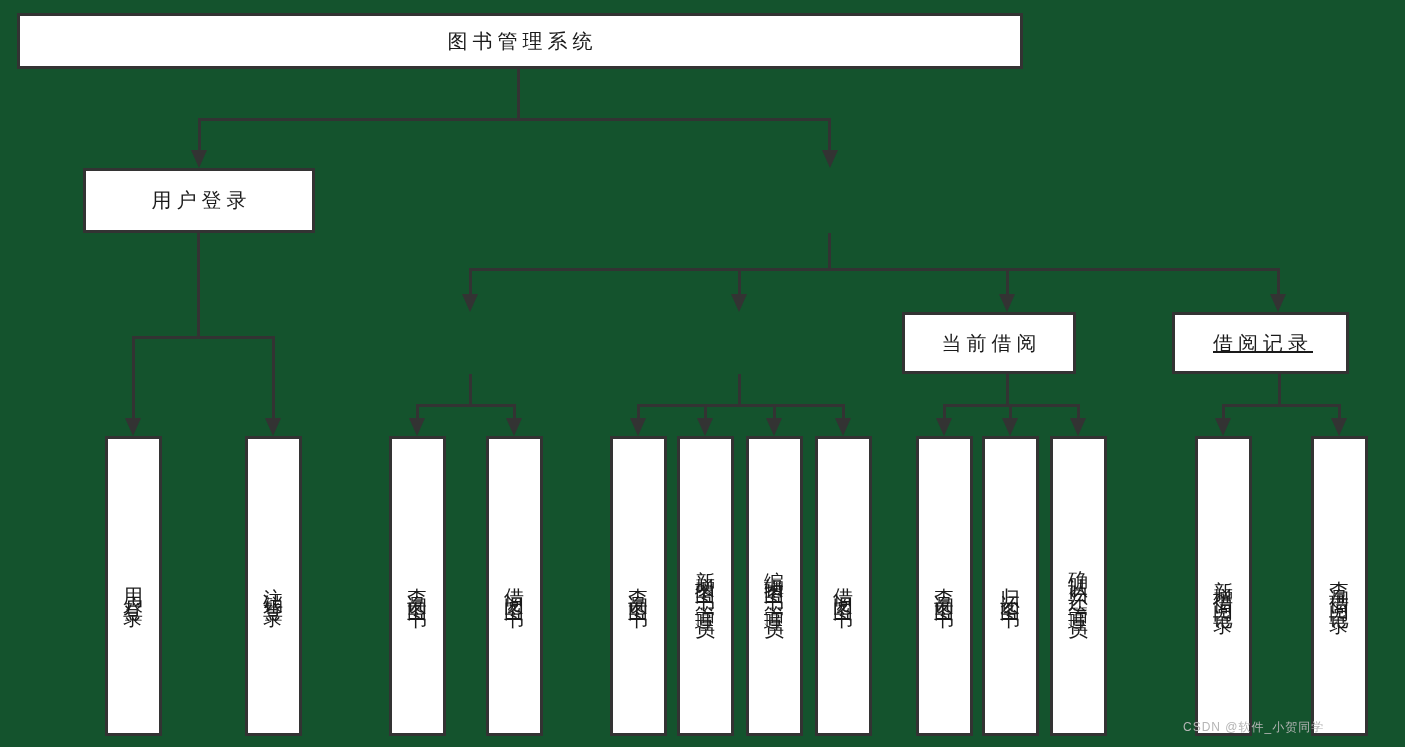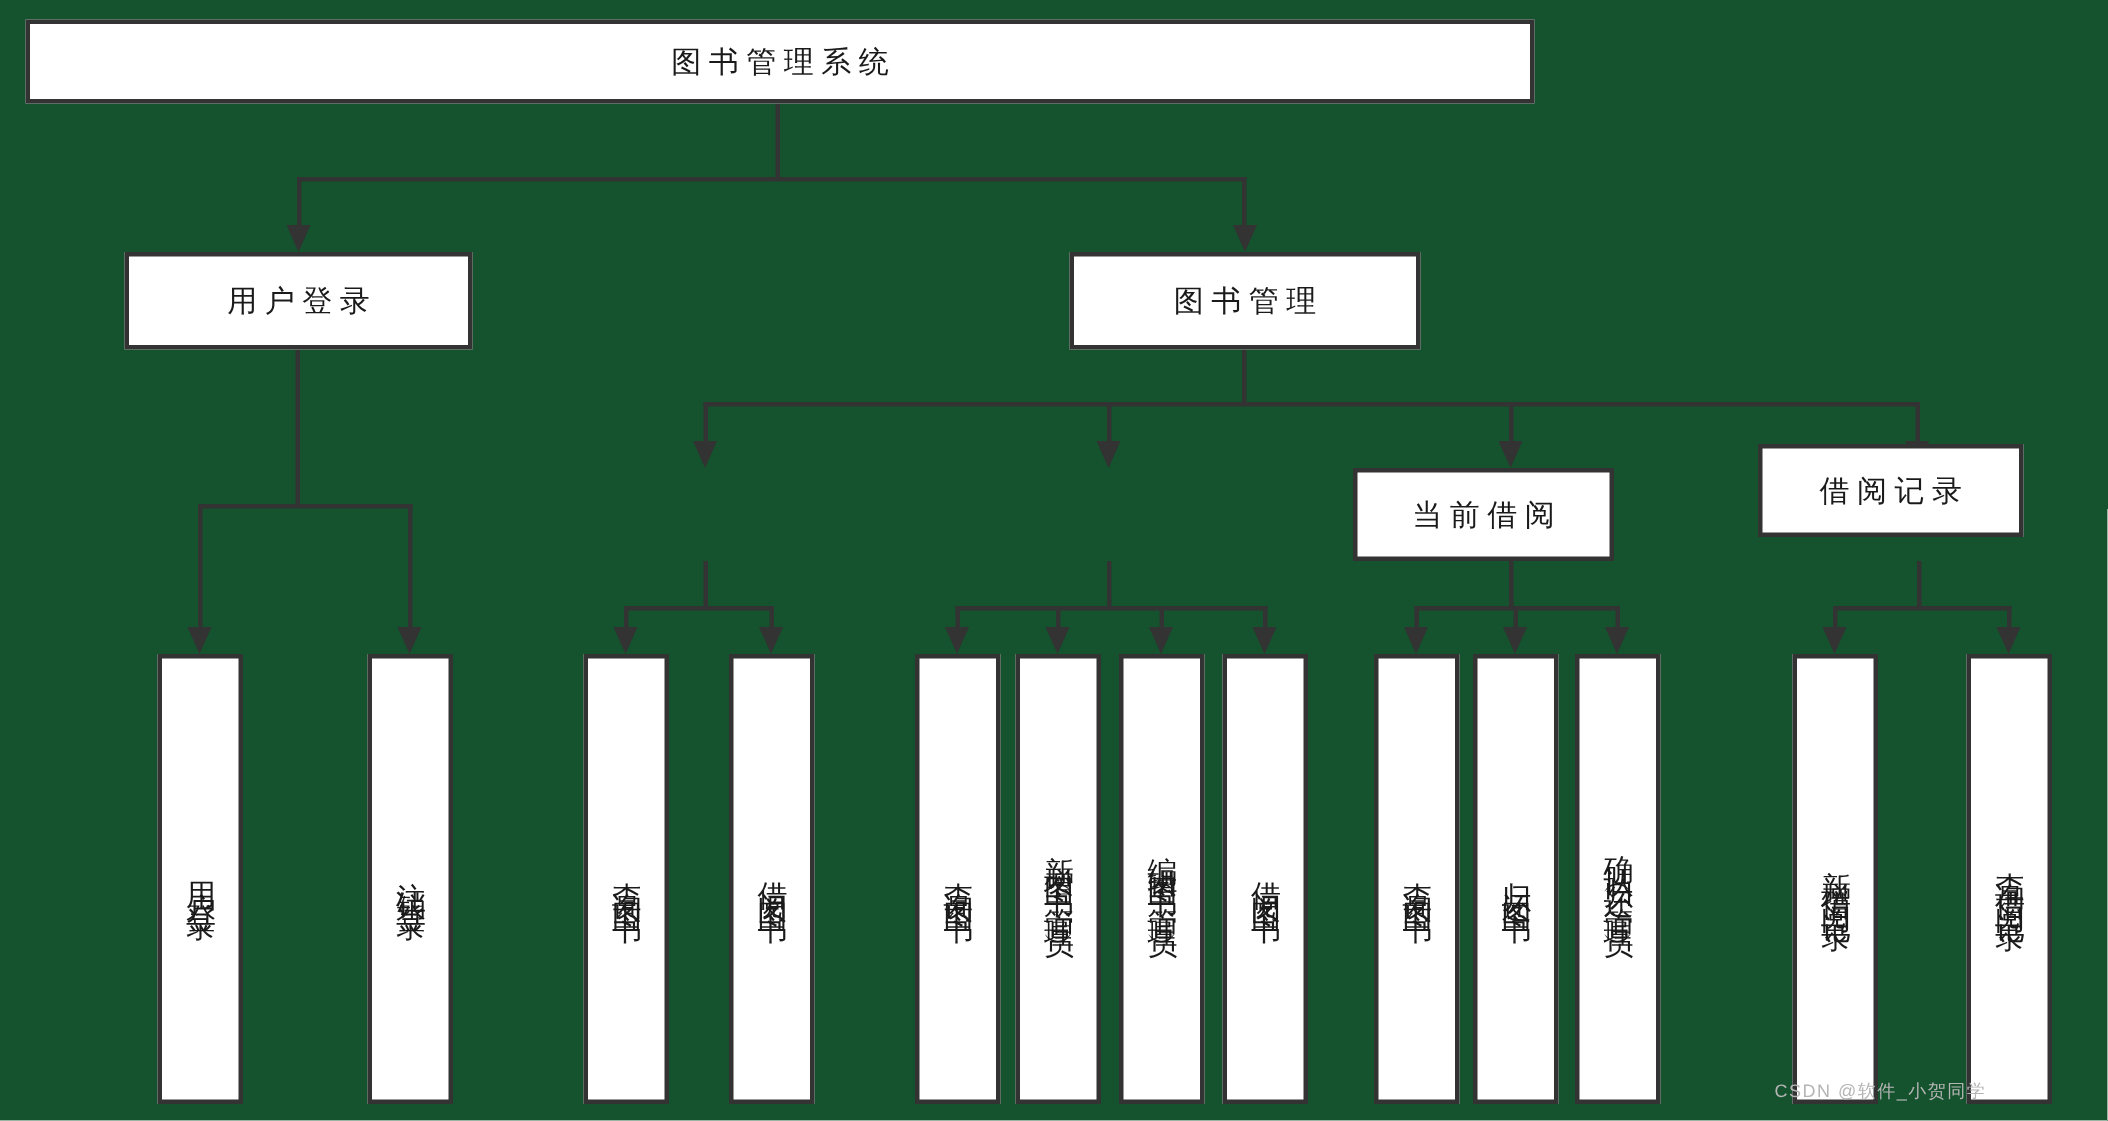--- a/index.html
+++ b/index.html
@@ -68,42 +68,41 @@
   <div class="box" style="left:17px; top:13px; width:1006px; height:56px;">图书管理系统</div>
 
   <div class="line" style="left:517px; top:69px; width:3px; height:51px;"></div>
   <div class="line" style="left:198px; top:118px; width:633px; height:3px;"></div>
   <div class="line" style="left:198px; top:118px; width:3px; height:34px;"></div>
   <div class="arrow" style="left:191px; top:150px;"></div>
   <div class="line" style="left:828px; top:118px; width:3px; height:34px;"></div>
   <div class="arrow" style="left:822px; top:150px;"></div>
 
   <div class="box" style="left:83px; top:168px; width:232px; height:65px;">用户登录</div>
-  <div class="box" style="left:713px; top:168px; width:234px; height:65px;">图书管理</div>
 
   <div class="line" style="left:197px; top:233px; width:3px; height:105px;"></div>
   <div class="line" style="left:132px; top:336px; width:143px; height:3px;"></div>
   <div class="line" style="left:132px; top:336px; width:3px; height:84px;"></div>
   <div class="arrow" style="left:125px; top:418px;"></div>
   <div class="line" style="left:272px; top:336px; width:3px; height:84px;"></div>
   <div class="arrow" style="left:265px; top:418px;"></div>
 
   <div class="line" style="left:828px; top:233px; width:3px; height:37px;"></div>
   <div class="line" style="left:469px; top:268px; width:811px; height:3px;"></div>
   <div class="line" style="left:469px; top:268px; width:3px; height:28px;"></div>
   <div class="arrow" style="left:462px; top:294px;"></div>
   <div class="line" style="left:738px; top:268px; width:3px; height:28px;"></div>
   <div class="arrow" style="left:731px; top:294px;"></div>
   <div class="line" style="left:1006px; top:268px; width:3px; height:28px;"></div>
   <div class="arrow" style="left:999px; top:294px;"></div>
   <div class="line" style="left:1277px; top:268px; width:3px; height:28px;"></div>
   <div class="arrow" style="left:1270px; top:294px;"></div>
 
   <div class="box" style="left:902px; top:312px; width:174px; height:62px;">当前借阅</div>
-  <div class="box" style="left:1172px; top:296px; width:177px; height:62px;">借阅记录</div>
+  <div class="box" style="left:1172px; top:312px; width:177px; height:62px;text-decoration:underline;">借阅记录</div>
 
   <div class="line" style="left:469px; top:374px; width:3px; height:32px;"></div>
   <div class="line" style="left:416px; top:404px; width:100px; height:3px;"></div>
   <div class="line" style="left:416px; top:404px; width:3px; height:16px;"></div>
   <div class="arrow" style="left:409px; top:418px;"></div>
   <div class="line" style="left:513px; top:404px; width:3px; height:16px;"></div>
   <div class="arrow" style="left:506px; top:418px;"></div>
 
   <div class="line" style="left:738px; top:374px; width:3px; height:32px;"></div>
   <div class="line" style="left:637px; top:404px; width:208px; height:3px;"></div>

